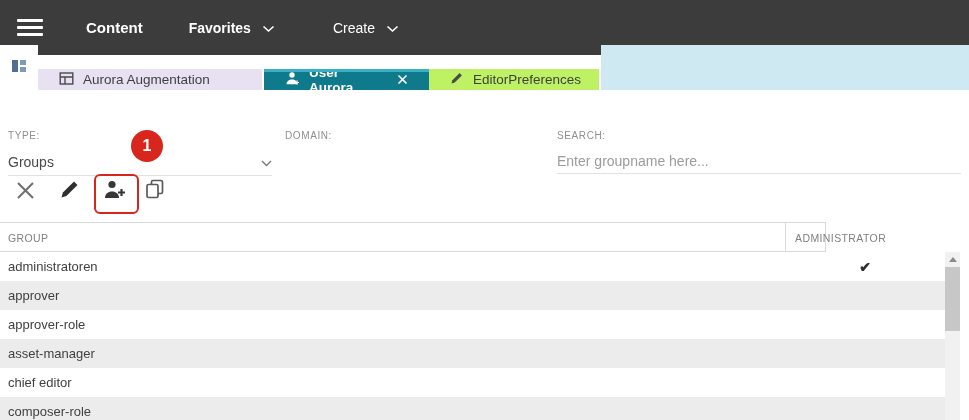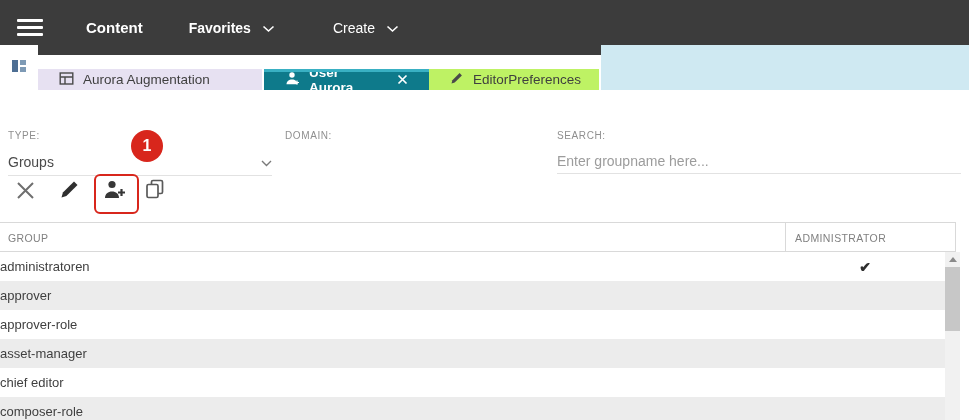--- a/index.html
+++ b/index.html
@@ -46,30 +46,30 @@
   .tbtn { position:absolute; width:26px; height:26px; display:flex; align-items:center; justify-content:center; cursor:pointer; }
   .b-delete { left:12px; top:11px; }
   .b-edit   { left:57px; top:10px; }
   .b-add    { left:102px; top:11px; }
   .b-copy   { left:142px; top:10px; }
 
   .red-box { position:absolute; left:94px; top:174px; width:45px; height:40px; border:2.5px solid #d8261c; border-radius:6px; z-index:5; pointer-events:none; }
   .red-badge { position:absolute; left:131px; top:130px; width:32px; height:32px; border-radius:50%; background:#d8261c; color:#fff; font-weight:bold; font-size:16px; display:flex; align-items:center; justify-content:center; z-index:6; }
 
   
-  .thead { position:absolute; top:222px; left:0; width:956px; height:30px; background:#fff; border-top:1px solid #d9d9d9; border-bottom:1px solid #d9d9d9; border-right:1px solid #d9d9d9; }
+  .thead { position:absolute; top:222px; left:0; width:826px; height:30px; background:#fff; border-top:1px solid #d9d9d9; border-bottom:1px solid #d9d9d9; border-right:1px solid #d9d9d9; }
   .th { position:absolute; top:9px; font-size:10.5px; color:#808080; letter-spacing:.4px; cursor:pointer; }
   .th-group { left:8px; }
   .th-admin { left:795px; }
   .thead-divider { position:absolute; left:785px; top:0; bottom:0; width:1px; background:#d9d9d9; }
 
   .tbody { position:absolute; top:252px; left:0; width:945px; }
   .row { height:29px; display:flex; align-items:center; font-size:13px; color:#3f3f3f; cursor:pointer; }
   .row:nth-child(even) { background:#ececec; }
-  .cell-group { width:785px; }
+  .cell-group { padding-left:8px; width:785px; }
   .cell-admin { width:160px; text-align:center; font-size:14px; font-weight:bold; color:#2e2e2e; }
 
   
   .scrollbar { position:absolute; left:945px; top:252px; width:15px; height:168px; background:#f1f1f1; }
   .sb-up { height:15px; display:flex; align-items:center; justify-content:center; cursor:pointer; }
   .sb-up-arrow { width:0; height:0; border-left:4px solid transparent; border-right:4px solid transparent; border-bottom:5px solid #8a8a8a; }
   .sb-thumb { position:absolute; top:15px; left:0; width:15px; height:64px; background:#c7c7c7; cursor:pointer; }
 </style>
 </head>
 <body>

